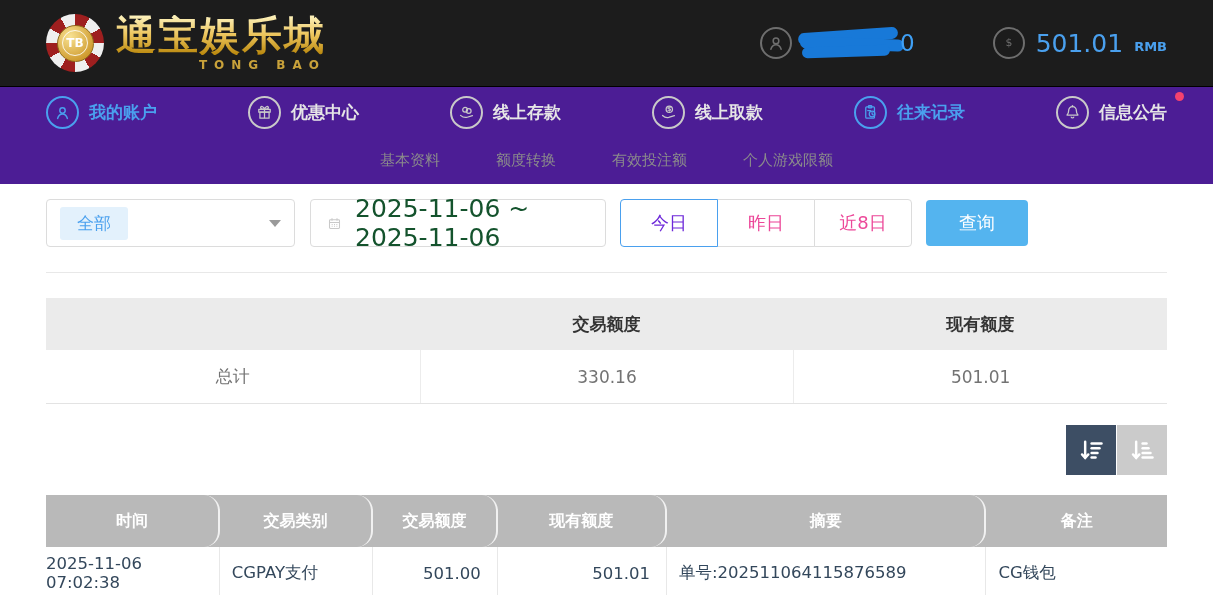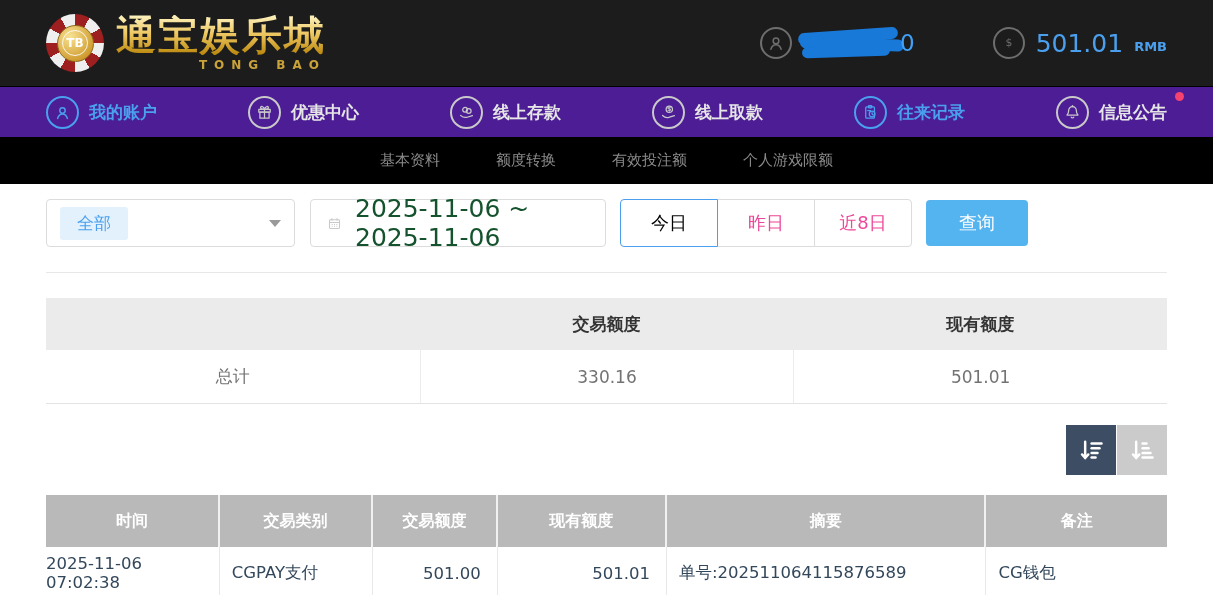--- a/index.html
+++ b/index.html
@@ -45,42 +45,42 @@
   .nav-item { display:flex; align-items:center; gap:10px; color:#e6e6e6;
     font-size:17px; font-weight:bold; position:relative; cursor:pointer; }
   .nav-item .ring { width:33px; height:33px; border:2px solid currentColor; border-radius:50%;
     display:flex; align-items:center; justify-content:center; color:#c9c9c9; }
   .nav-item.active { color:#4aa0ee; }
   .nav-item.active .ring { color:#4aa0ee; }
   .badge-dot { position:absolute; top:-4px; right:-17px; width:9px; height:9px;
     background:#f5426e; border-radius:50%; }
 
   
-  .sub-nav { height:47px; background:#000000; display:flex; align-items:center;
+  .sub-nav { height:47px; background:#4c1d95; display:flex; align-items:center;
     justify-content:center; gap:56px; }
   .sub-nav span { color:#8b8b8b; font-size:15px; cursor:pointer; }
 
   
   .content { width:1121px; margin:0 auto; }
   .filter-row { margin-top:15px; display:flex; align-items:center; }
   .select-box { width:249px; height:48px; border:1px solid #dcdcdc; border-radius:4px;
     display:flex; align-items:center; justify-content:space-between; padding:0 13px; cursor:pointer; }
   .tag { background:#e3f1fc; color:#4aa0ee; font-size:17px; padding:5px 17px; border-radius:3px; }
   .caret { width:0; height:0; border-left:6px solid transparent; border-right:6px solid transparent;
     border-top:7px solid #9a9a9a; }
   .date-box { margin-left:15px; width:296px; height:48px; border:1px solid #dcdcdc; border-radius:4px;
     display:flex; align-items:center; gap:13px; padding:0 16px; color:#14532d; font-size:25px; cursor:pointer; }
   .date-box svg { color:#c9c9c9; }
   .btn-group { margin-left:14px; display:flex; }
   .qbtn { width:98px; height:48px; background:#fff; border:1px solid #dcdcdc; color:#ec4899;
     font-size:18px; display:flex; align-items:center; justify-content:center;
     margin-left:-1px; position:relative; cursor:pointer; }
   .qbtn:first-child { border-radius:4px 0 0 4px; margin-left:0; }
   .qbtn:last-child { border-radius:0 4px 4px 0; }
-  .qbtn.active { border-color:#4aa0ee; color:#000000; z-index:2; }
+  .qbtn.active { border-color:#4aa0ee; color:#6d28d9; z-index:2; }
   .search-btn { margin-left:14px; width:102px; height:46px; background:#54b4ef; color:#fff;
     font-size:18px; border:none; border-radius:4px; cursor:pointer; }
 
   .divider { margin-top:25px; border-bottom:1px solid #e8e8e8; }
 
   
   .summary-table { margin-top:25px; }
   .s-row { display:grid; grid-template-columns:1fr 1fr 1fr; }
   .s-head { background:#ebebeb; height:52px; }
   .s-head > div { display:flex; align-items:center; justify-content:center;
@@ -95,21 +95,21 @@
   .sort-btn { width:50px; height:50px; display:flex; align-items:center; justify-content:center;
     color:#fff; cursor:pointer; }
   .sort-desc { background:#3d4e64; }
   .sort-asc { background:#cbcbcb; margin-left:1px; }
 
   
   .records-table { margin-top:20px; }
   .r-head, .r-row { display:grid; grid-template-columns:15.5% 13.7% 11.1% 15.1% 28.5% 16.1%; }
   .r-head { background:#b9b9b9; height:52px; }
   .r-head > div { display:flex; align-items:center; justify-content:center; color:#fff;
-    font-weight:bold; font-size:16px; border-right:2px solid rgba(255,255,255,.8); }
+    font-weight:bold; font-size:16px; border-right:2px solid rgba(255,255,255,.8);border-radius:16px; }
   .r-head > div:last-child { border-right:none; }
   .r-row { height:52px; background:#fff; color:#33475b; font-size:16.5px; }
   .r-row > div { display:flex; align-items:center; border-right:1px solid #e8e8e8; }
   .r-row > div:last-child { border-right:none; }
   .c-center { justify-content:center; }
   .c-left { justify-content:flex-start; padding-left:12px; }
   .c-right { justify-content:flex-end; padding-right:16px; }
 
   svg { display:block; }
 </style>

